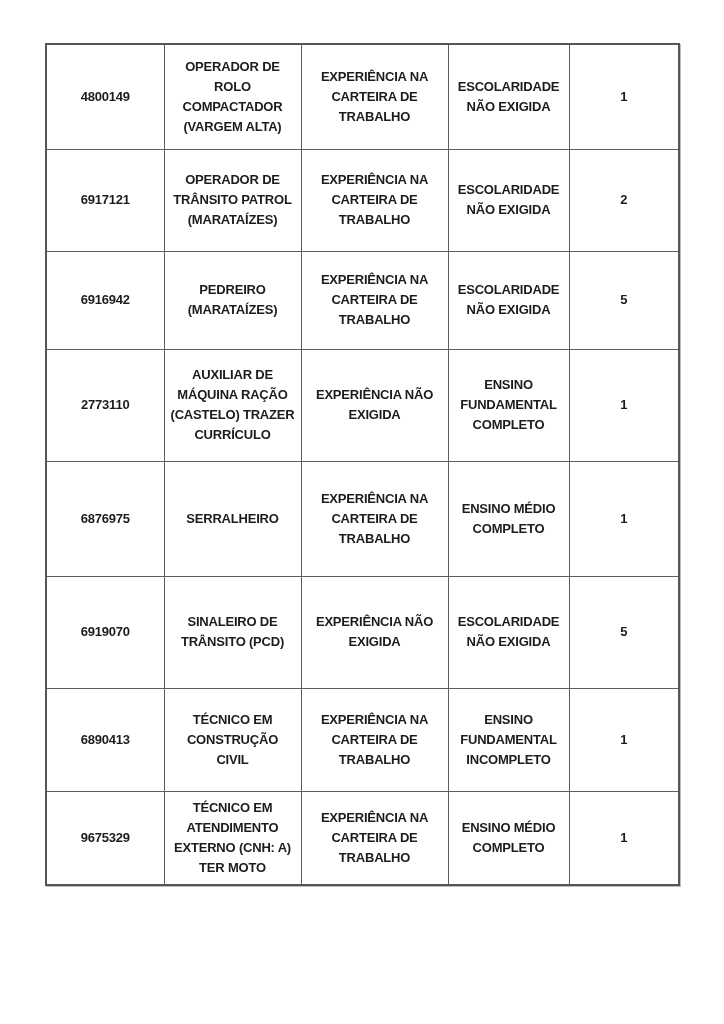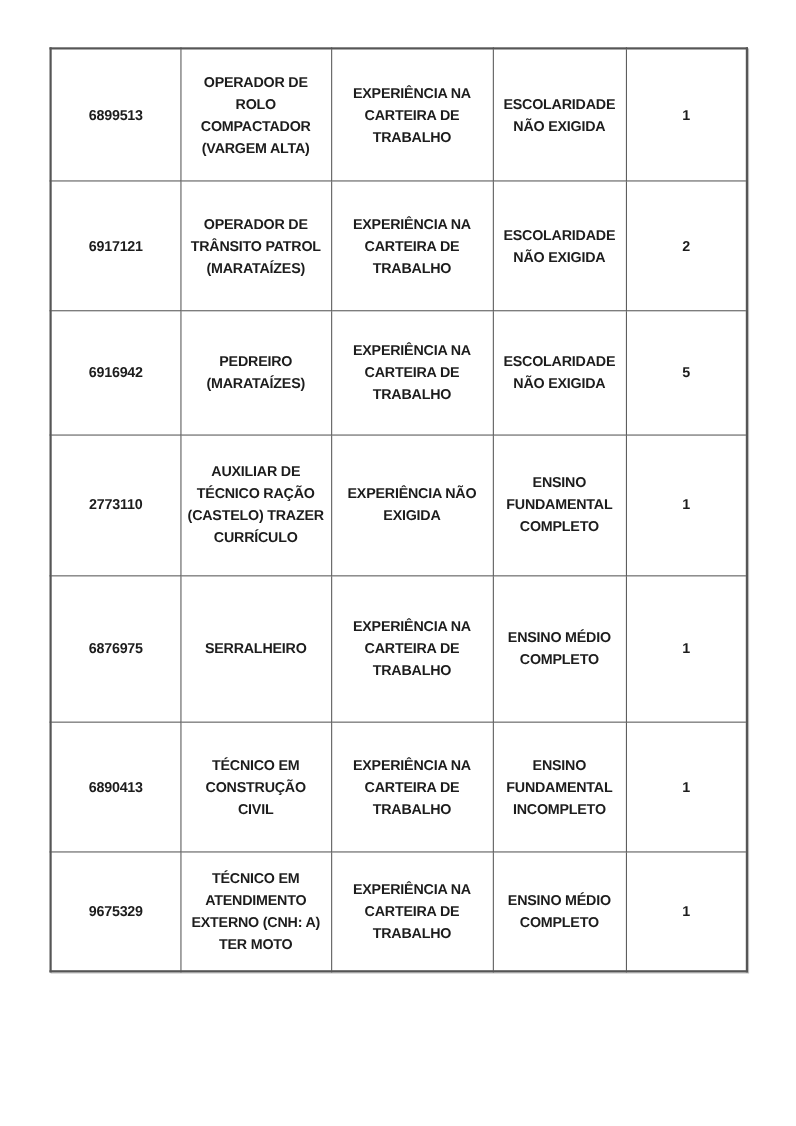--- a/index.html
+++ b/index.html
@@ -65,21 +65,21 @@
   <table class="vacancies">
     <colgroup>
       <col class="c-id">
         <col class="c-job">
         <col class="c-exp">
         <col class="c-edu">
         <col class="c-qty">
     </colgroup>
     <tbody>
       <tr class="r0">
-        <td>6899513</td>
+        <td>4800149</td>
         <td>OPERADOR DE ROLO
 COMPACTADOR
 (VARGEM ALTA)</td>
         <td>EXPERIÊNCIA NA
 CARTEIRA DE
 TRABALHO</td>
         <td>ESCOLARIDADE
 NÃO EXIGIDA</td>
         <td>1</td>
       </tr>
@@ -102,39 +102,49 @@
         <td>EXPERIÊNCIA NA
 CARTEIRA DE
 TRABALHO</td>
         <td>ESCOLARIDADE
 NÃO EXIGIDA</td>
         <td>5</td>
       </tr>
       <tr class="r3">
         <td>2773110</td>
         <td>AUXILIAR DE
-TÉCNICO RAÇÃO
+MÁQUINA RAÇÃO
 (CASTELO) TRAZER
 CURRÍCULO</td>
         <td>EXPERIÊNCIA NÃO
 EXIGIDA</td>
         <td>ENSINO
 FUNDAMENTAL
 COMPLETO</td>
         <td>1</td>
       </tr>
       <tr class="r4">
         <td>6876975</td>
         <td>SERRALHEIRO</td>
         <td>EXPERIÊNCIA NA
 CARTEIRA DE
 TRABALHO</td>
         <td>ENSINO MÉDIO
 COMPLETO</td>
         <td>1</td>
+      </tr>
+      <tr class="r5">
+        <td>6919070</td>
+        <td>SINALEIRO DE
+TRÂNSITO (PCD)</td>
+        <td>EXPERIÊNCIA NÃO
+EXIGIDA</td>
+        <td>ESCOLARIDADE
+NÃO EXIGIDA</td>
+        <td>5</td>
       </tr>
       <tr class="r6">
         <td>6890413</td>
         <td>TÉCNICO EM
 CONSTRUÇÃO CIVIL</td>
         <td>EXPERIÊNCIA NA
 CARTEIRA DE
 TRABALHO</td>
         <td>ENSINO
 FUNDAMENTAL

